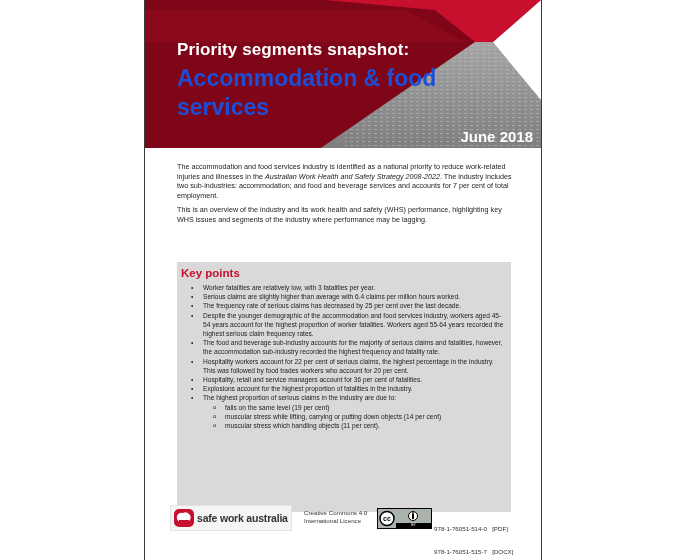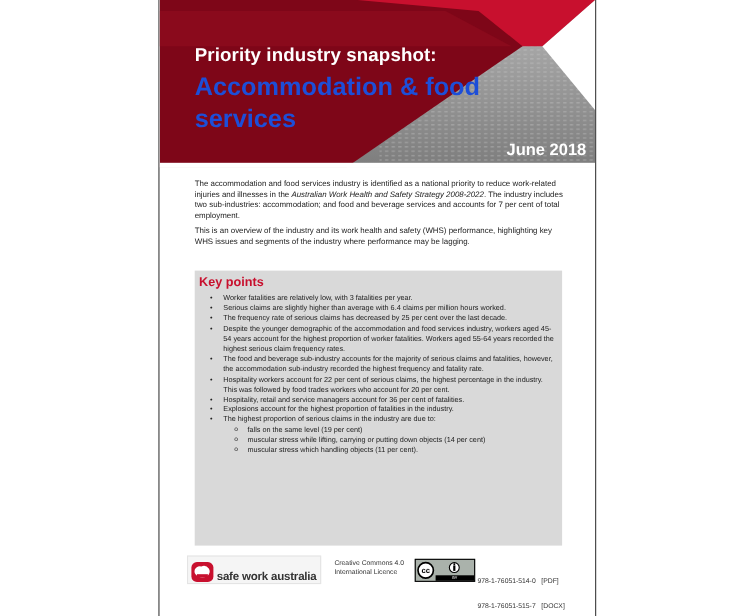--- a/index.html
+++ b/index.html
@@ -27,39 +27,39 @@
   }
   .date {
     position: absolute; right: 8px; top: 128px; color: #ffffff; font-weight: bold; font-size: 15px;
   }
   .intro {
     position: absolute; left: 32px; top: 162px; width: 340px; font-size: 7.2px; line-height: 9.6px; color: #222;
   }
   .intro p { margin: 0 0 5px 0; }
   .intro em { font-style: italic; }
   .keybox {
-    position: absolute; left: 32px; top: 246px; width: 334px; height: 250px; background: #d9d9d9;
+    position: absolute; left: 32px; top: 262px; width: 334px; height: 250px; background: #d9d9d9;
     padding: 0;
   }
   .key-title {
     position: absolute; left: 4px; top: 5px; color: #c8102e; font-weight: bold; font-size: 11.5px;
   }
   .key-list {
     position: absolute; left: 0; top: 21px; width: 334px; margin: 0; padding: 0; list-style: none;
     font-size: 6.6px; line-height: 9.2px; color: #222;
   }
   .key-list li { position: relative; padding-left: 26px; padding-right: 6px; }
   .key-list li .bullet { position: absolute; left: 14px; top: 0; }
   .sub-list { list-style: none; margin: 0; padding: 0; }
   .sub-list li { padding-left: 22px; position: relative; }
   .sub-list li .sub-bullet { position: absolute; left: 10px; top: 0; font-size: 6px; }
   .footer { position: absolute; left: 0; top: 500px; width: 396px; height: 40px; }
   .logo {
     position: absolute; left: 25px; top: 5px; width: 120px; height: 24px; background: #f5f5f5;
-    border: 1px solid #e4e4e4; display: flex; align-items: flex-end;
+    border: 1px solid #e4e4e4; display: flex; align-items: center;
   }
   .logo-text { font-weight: bold; font-size: 10.5px; color: #333; margin-left: 2px; letter-spacing: -0.2px; }
   .cc-text { position: absolute; left: 159px; top: 9px; font-size: 6.2px; line-height: 7.8px; color: #333; }
   .cc-badge {
     position: absolute; left: 232px; top: 8px; width: 53px; height: 19px; background: #aab2ab;
     border: 1px solid #000;
   }
   .cc-badge .by-strip { position: absolute; left: 18px; bottom: 0; width: 35px; height: 5px; background: #000; color: #fff; font-size: 3.5px; text-align: center; line-height: 5px; }
   .isbn { position: absolute; left: 289px; top: 9px; font-size: 6.2px; line-height: 7.8px; color: #333; white-space: pre; }
 </style>
@@ -87,21 +87,21 @@
       <polygon points="396,0 396,100 348,42" fill="#ffffff"></polygon>
 
       <polygon points="0,0 396,0 348,42 290,42 0,42" fill="#c8102e"></polygon>
 
       <polygon points="0,0 180,0 290,10 330,42 170,152 0,152" fill="#7e0618"></polygon>
       <polygon points="0,10 260,10 320,42 0,42" fill="#8a0a1c"></polygon>
 
       <polygon points="170,152 330,42 396,100 396,152" fill="url(#greyg)" opacity="0.0"></polygon>
       <rect x="0" y="148" width="396" height="4" fill="#ffffff"></rect>
     </svg>
-    <div class="title-1">Priority industry snapshot:</div>
+    <div class="title-1">Priority segments snapshot:</div>
     <div class="title-2">Accommodation &amp; food services</div>
     <div class="date">June 2018</div>
   </div>
 
   <div class="intro">
     <p><span>The accommodation and food services industry is identified as a national priority to reduce work-related injuries and illnesses in the </span><em>Australian Work Health and Safety Strategy 2008-2022</em><span>. The industry includes two sub-industries: accommodation; and food and beverage services and accounts for 7 per cent of total employment.</span></p>
     <p>This is an overview of the industry and its work health and safety (WHS) performance, highlighting key WHS issues and segments of the industry where performance may be lagging.</p>
   </div>
 
   <div class="keybox">

